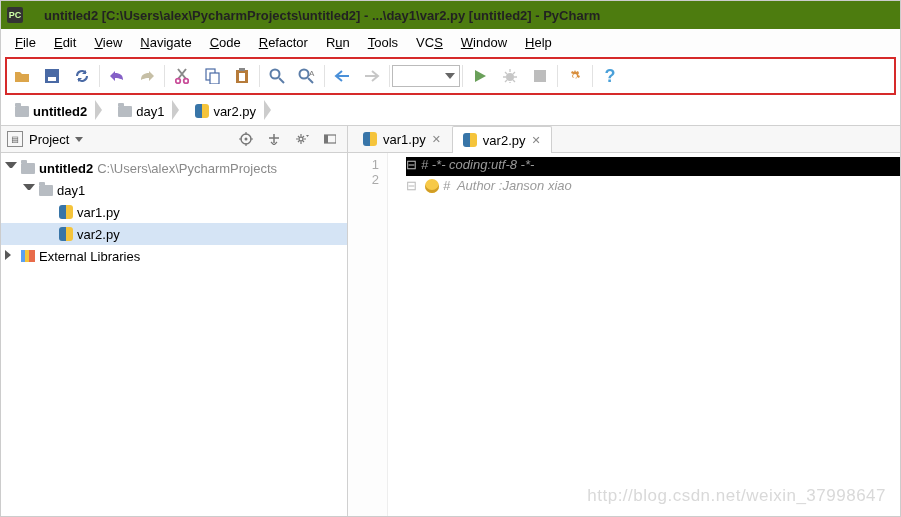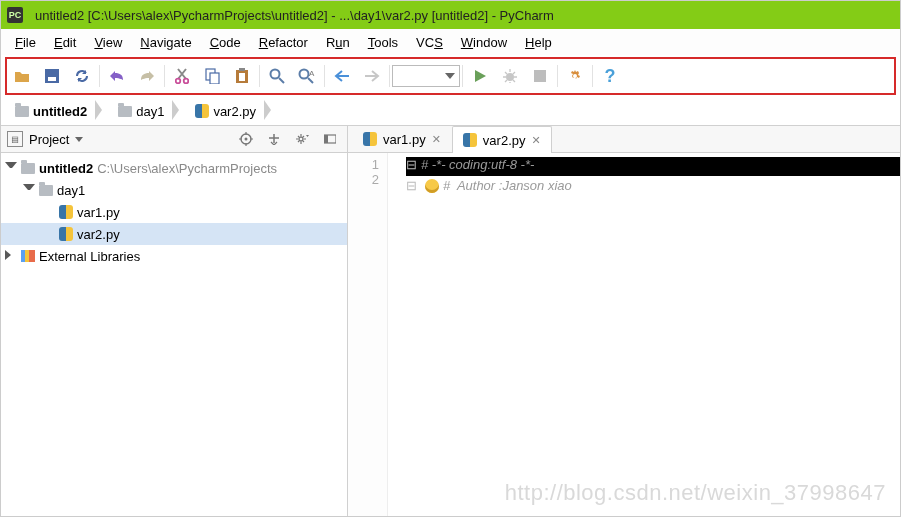--- a/index.html
+++ b/index.html
@@ -1,19 +1,19 @@
 <!DOCTYPE html>
 <html><head>
 <meta charset="utf-8">
 <style>
   * { box-sizing: border-box; margin: 0; padding: 0; font-family: "Segoe UI", Arial, sans-serif; }
   body { width: 901px; height: 517px; background: #fff; font-size: 13px; overflow: hidden; border: 1px solid #ccc; position: relative;}
-  .titlebar { height: 28px; display: flex; align-items: center; padding: 0 6px; background: #84cc16; }
+  .titlebar { height: 28px; display: flex; align-items: center; padding: 0 6px; background: #4d7c0f; }
   .titlebar .app-icon { width: 16px; height: 16px; background: #333; display:inline-flex; align-items:center; justify-content:center; color:#ceffa7; font-size:9px; font-weight:bold; border-radius:2px;}
-  .titlebar .title { margin-left: 12px; color: #222; }
+  .titlebar .title { margin-left: 21px; color: #222; font-weight: bold; }
   .menubar { height: 26px; display: flex; align-items: center; padding: 0 6px; gap: 2px; background:#fdfdfd;}
   .menubar .mi { padding: 3px 8px; cursor: default; }
   .menubar .mi u { text-decoration: underline; }
   .toolbar-wrap { border: 2px solid #d62a2a; margin: 2px 4px 2px 4px; padding: 2px 0; }
   .toolbar { display: flex; align-items: center; height: 30px; }
   .tbtn { width: 30px; height: 26px; display:flex; align-items:center; justify-content:center; cursor: default; }
   .tsep { width:1px; height:22px; background:#e2e2e2; margin:0 2px;}
   .breadcrumb { height: 28px; display:flex; align-items:center; padding: 0 10px; gap:4px; background: #fff; }
   .crumb { display:flex; align-items:center; gap:4px; padding: 2px 8px 2px 4px; background:#fff;}
   .crumb:not(:last-child) {
@@ -55,21 +55,21 @@
   .tab .close { color:#888; font-size:11px; }
   .editor { flex:1; display:flex; background:#fff; }
   .gutter { width:40px; text-align:right; padding: 4px 8px 0 0; color:#aaa; font-family: "Consolas", monospace; font-size:13px; background:#fdfdfd; border-right:1px solid #eee;}
   .code { flex:1; padding: 4px 0 0 18px; font-family:"Consolas", monospace; font-size:13px; position:relative; }
   .code-line { height:19px; white-space:pre; }
   .comment { color:#9a9a9a; font-style:italic; }
   .hint-row { display:flex; align-items:center; gap:4px;}
   .bulb { width:14px; height:14px; background:#f7c948; border-radius:50%; display:inline-block; box-shadow: inset 0 -3px 0 #d19d25;}
   .fold { color:#bbb; cursor:default; padding-right:4px;}
   .hl-line { background:#000000; }
-  .watermark { position:absolute; bottom:10px; right:14px; color:#d9d9d9; font-size:22px; font-family: Arial, sans-serif; letter-spacing:0.5px; pointer-events:none;}
+  .watermark { position:absolute; bottom:10px; right:14px; color:#d9d9d9; font-size:17px; font-family: Arial, sans-serif; letter-spacing:0.5px; pointer-events:none;}
 
   .dd { width:68px; height:22px; border:1px solid #bbb; background:#fff; display:flex; align-items:center; justify-content:flex-end; padding:0 4px;}
   svg { display:block; }
 </style>
 </head>
 <body>
 
 <div class="titlebar">
   <span class="app-icon">PC</span>
   <span class="title">untitled2 [C:\Users\alex\PycharmProjects\untitled2] - ...\day1\var2.py [untitled2] - PyCharm</span>

